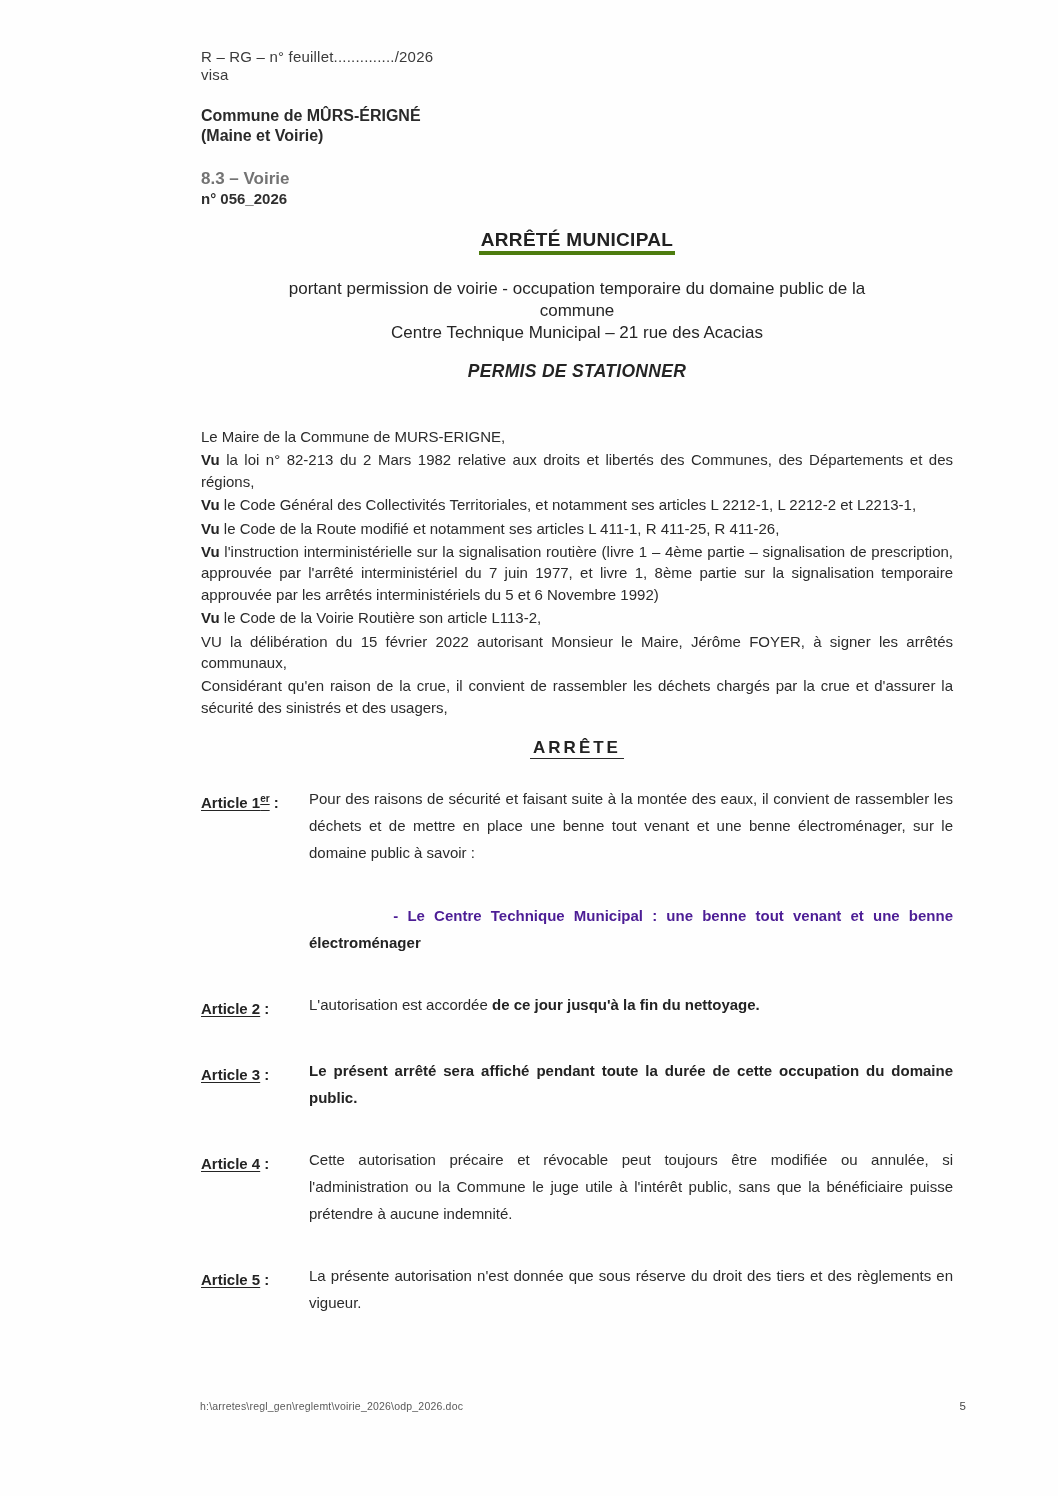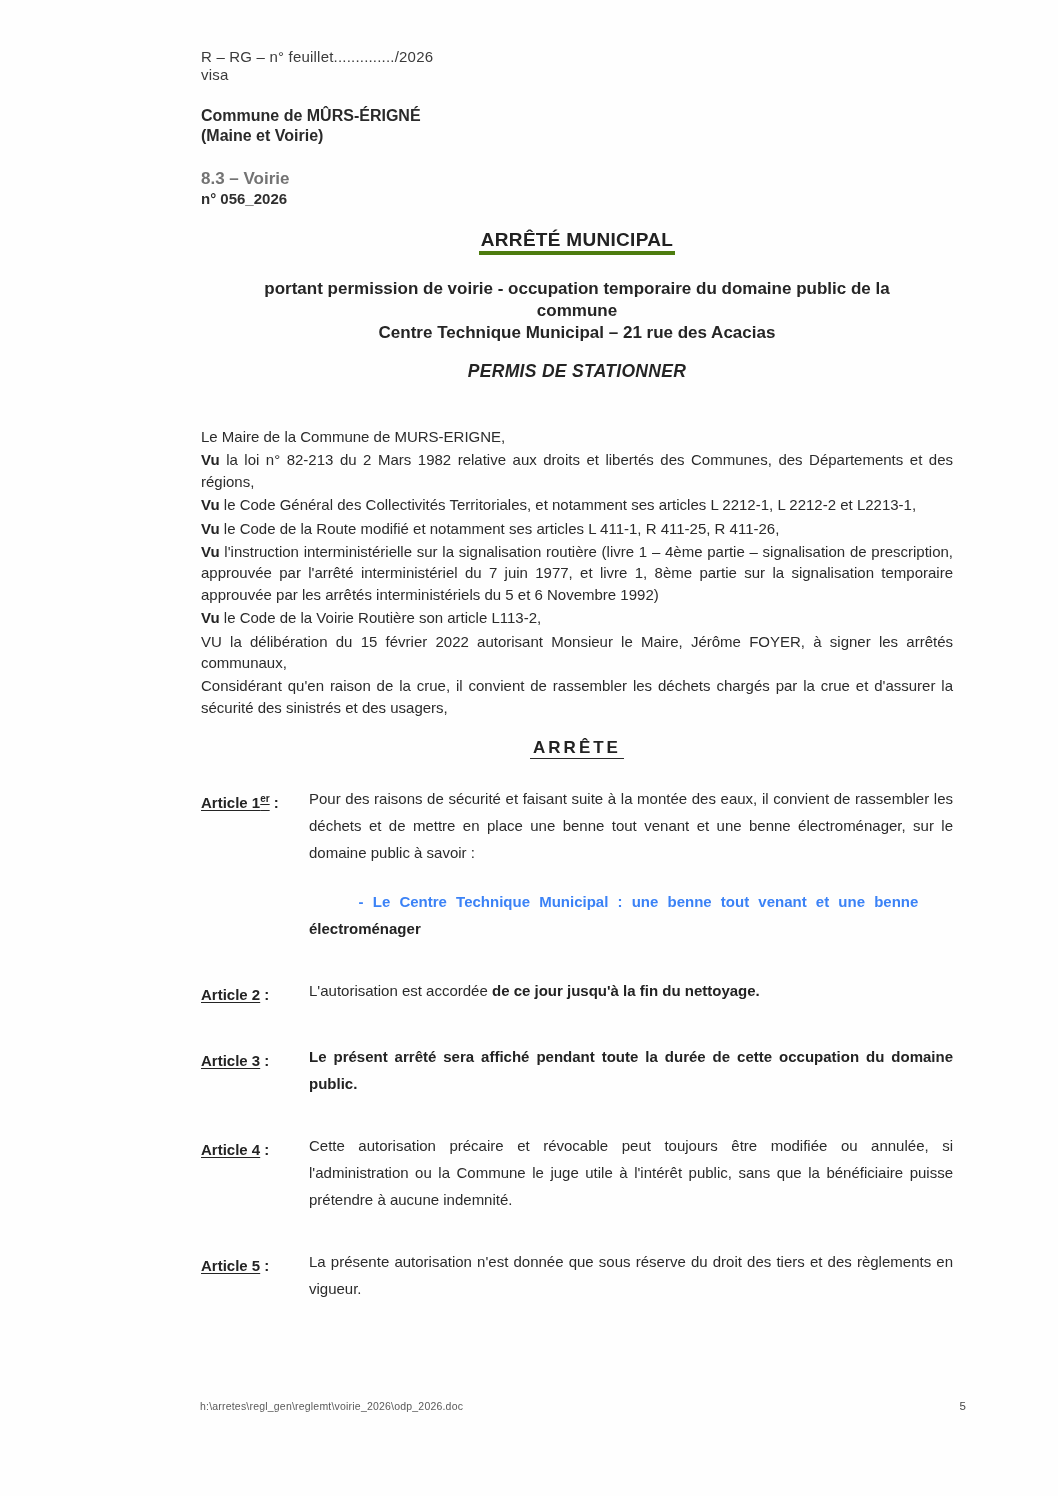--- a/index.html
+++ b/index.html
@@ -18,41 +18,41 @@
   .hdr { margin-top:48px; font-size:15px; line-height:18px; color:#3a3a3a; }
   .hdr .ref-line, .hdr .visa { font-weight:400; letter-spacing:.2px; }
   .hdr .commune-block { margin-top:22px; font-weight:700; font-size:16px; line-height:20px; color:#2a2a2a; }
   .hdr .classification { margin-top:24px; font-weight:700; font-size:17px; color:#737373; }
   .hdr .act-number { margin-top:2px; font-weight:700; font-size:15px; color:#2f2f2f; }
 
   
   .main-title { margin-top:21px; text-align:center; font-size:19px; font-weight:700; color:#222; }
   .main-title span { border-bottom:4px solid #4d7c0f; padding:0 2px 1px 2px; letter-spacing:.3px; }
 
-  .subtitle { margin-top:27px; text-align:center; font-weight:700; font-size:17px; line-height:22px; color:#252525; }
+  .subtitle { margin-top:27px; text-align:center; font-weight:400; font-size:17px; line-height:22px; color:#252525; }
   .permit-title { margin-top:17px; text-align:center; font-weight:700; font-style:italic; font-size:17.5px; color:#242424; letter-spacing:.3px; }
 
   
   .preamble { margin-top:44px; font-size:15px; line-height:21.4px; text-align:justify; color:#2b2b2b; }
   .preamble p { margin-bottom:2px; }
   .preamble b { font-weight:700; color:#242424; }
 
   
   .decree-heading { margin-top:20px; text-align:center; font-size:17px; font-weight:700; color:#222; }
   .decree-heading span { letter-spacing:3px; border-bottom:1.5px solid #2a2a2a; padding:0 3px 1px 3px; }
 
   
   .articles { margin-top:27px; font-size:15px; line-height:27px; }
   .article { display:flex; align-items:flex-start; margin-bottom:35px; }
   .article-label { width:108px; flex-shrink:0; font-weight:700; color:#242424; white-space:nowrap; }
   .article-label .lbl { text-decoration:underline; text-underline-offset:2px; }
   .article-label sup { font-size:10px; text-decoration:underline; }
   .article-body { flex:1; text-align:justify; color:#2b2b2b; }
   .article-body b { font-weight:700; color:#232323; }
-  .bullet-l1 { margin-top:22px; font-weight:700; color:#3b82f6; text-indent:15px; white-space:nowrap; word-spacing:5px; text-align:center; }
+  .bullet-l1 { margin-top:36px; font-weight:700; color:#4c1d95; text-indent:15px; white-space:nowrap; word-spacing:5px; text-align:right; }
   .bullet-l2 { font-weight:700; color:#232323; text-align:left; }
 
   
   .footer { position:absolute; left:200px; top:1394px; width:766px;
             display:flex; justify-content:space-between; align-items:flex-end; }
   .footer .file-path { font-size:10.5px; color:#5a5a5a; letter-spacing:.2px; }
   .footer .page-number { font-size:11.5px; color:#454545; margin-top:6px; }
 </style>
 </head>
 <body>

